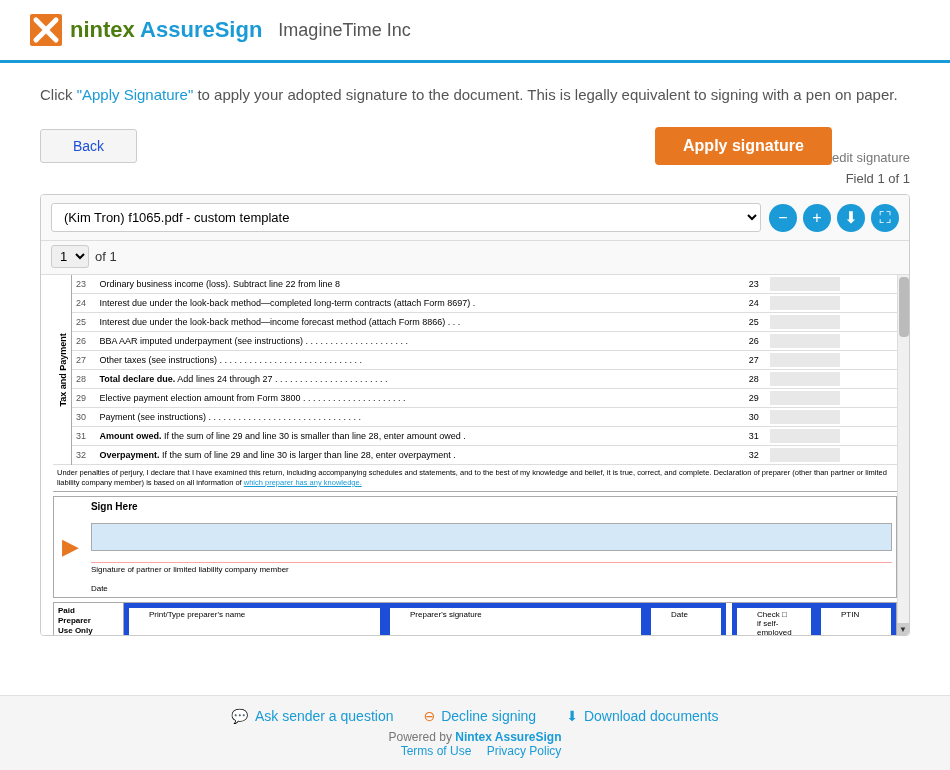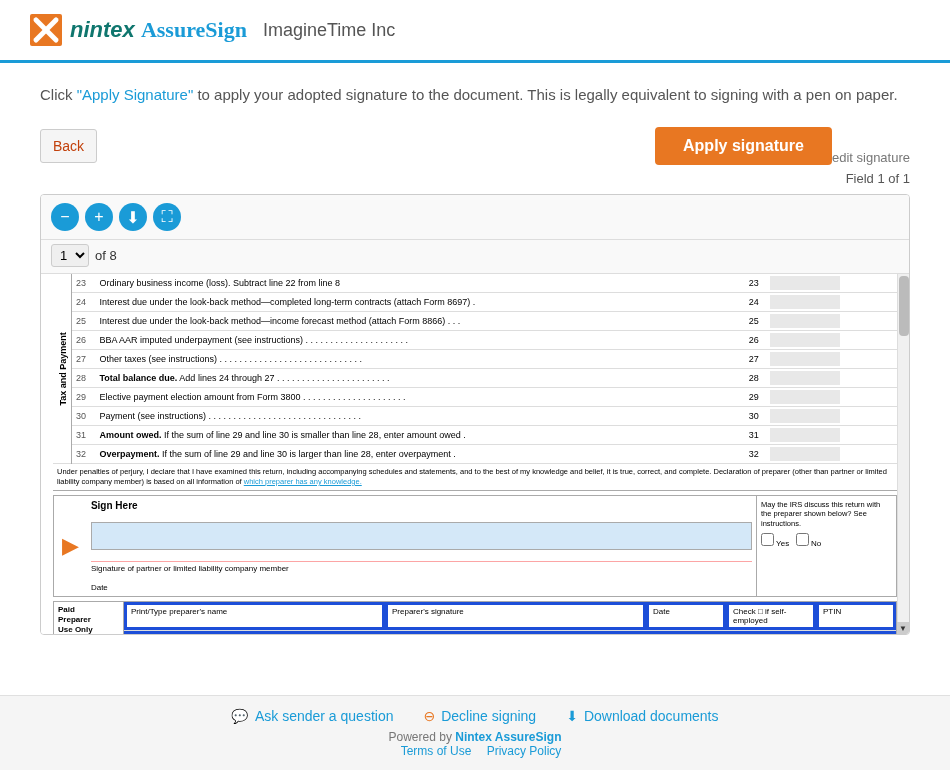--- a/index.html
+++ b/index.html
@@ -26,22 +26,22 @@
     }
     .nintex-x {
       width: 32px;
       height: 32px;
     }
     .header-brand {
       font-size: 22px;
       font-weight: bold;
       color: #333;
     }
-    .header-brand span.nintex { color: #0f766e; font-style: italic; }
-    .header-brand span.assuresign { color: #1a9bd7; font-family: Liberation Serif, serif; }
+    .header-brand span.nintex { color: #4d7c0f; }
+    .header-brand span.assuresign { color: #1a9bd7; }
     .header-client {
       font-size: 18px;
       color: #555;
       margin-left: 8px;
     }
 
     
     .main {
       padding: 20px 40px 10px 40px;
     }
@@ -60,22 +60,22 @@
     .action-row {
       display: flex;
       align-items: center;
       justify-content: space-between;
       margin-bottom: 6px;
     }
 
     .btn-back {
       background: #f5f5f5;
       border: 1px solid #ccc;
-      color: #c2410c;
-      padding: 8px 12px;
+      color: #1d4ed8;
+      padding: 8px 32px;
       font-size: 14px;
       cursor: pointer;
       border-radius: 3px;
     }
 
     .right-actions {
       display: flex;
       flex-direction: row;
       align-items: flex-end;
     }
@@ -283,22 +283,22 @@
       padding: 3px 4px;
       border-bottom: 1px solid #aaa;
     }
 
     .paid-section {
       border: 1px solid #aaa;
       margin: 4px 0;
     }
 
     .paid-field-cell {
-      border: 3px solid #1d4ed8;
-      padding: 2px 4px;
+      border: 5px solid #1d4ed8;
+      padding: 2px 20px;
       font-size: 8px;
       min-height: 14px;
     }
 
     .scrollbar-v {
       position: absolute;
       right: 0;
       top: 0;
       width: 12px;
       height: 100%;
@@ -408,41 +408,44 @@
       <button class="btn-apply">Apply signature</button>
       <a class="edit-sig-link">edit signature</a>
     </div>
   </div>
 
   <div class="field-indicator">Field 1 of 1</div>
 
   <div class="doc-viewer">
 
     <div class="doc-toolbar">
+      <select class="doc-select">
+        <option>(Kim Tron) f1065.pdf - custom template</option>
+      </select>
       <div class="doc-toolbar-icons">
         <button class="icon-btn minus" title="Zoom out">
           <span>−</span>
         </button>
         <button class="icon-btn plus" title="Zoom in">
           <span>+</span>
         </button>
         <button class="icon-btn download" title="Download">
           <span>⬇</span>
         </button>
         <button class="icon-btn fullscreen" title="Fullscreen">
           <span>⛶</span>
         </button>
       </div>
     </div>
 
     <div class="page-row">
       <select class="page-select">
         <option>1</option><option>2</option><option>3</option><option>4</option><option>5</option><option>6</option>
       </select>
-      <span>of 8</span>
+      <span>of 1</span>
     </div>
 
     <div class="doc-outer">
       <div class="doc-content">
         <div class="form-area">
 
           <table class="form-table">
             <tbody>
               <tr>
                 <td class="sidebar-label" rowspan="10">Tax and Payment</td>
@@ -480,21 +483,21 @@
               <tr>
                 <td class="line-num">27</td>
                 <td class="line-desc">Other taxes (see instructions) . . . . . . . . . . . . . . . . . . . . . . . . . . . . .</td>
                 <td class="line-ref">27</td>
                 <td>
                     <div class="line-field"></div>
                   </td>
               </tr>
               <tr>
                 <td class="line-num">28</td>
-                <td class="line-desc"><strong>Total balance due.</strong> Add lines 24 through 27 . . . . . . . . . . . . . . . . . . . . . . .</td>
+                <td class="line-desc"><strong>Total declare due.</strong> Add lines 24 through 27 . . . . . . . . . . . . . . . . . . . . . . .</td>
                 <td class="line-ref">28</td>
                 <td>
                     <div class="line-field"></div>
                   </td>
               </tr>
               <tr>
                 <td class="line-num">29</td>
                 <td class="line-desc">Elective payment election amount from Form 3800 . . . . . . . . . . . . . . . . . . . . .</td>
                 <td class="line-ref">29</td>
                 <td>
@@ -535,41 +538,31 @@
           <div class="sign-here-section">
             <div class="sign-arrow">▶</div>
             <div style="display:flex;flex-direction:column;flex:1;padding:4px;gap:8px;">
               <div class="sign-label">Sign Here</div>
               <div class="sign-box"></div>
               <div class="sign-underline">Signature of partner or limited liability company member</div>
               <div style="font-size:8px;margin-top:2px;">
                 <span>Date</span>
               </div>
             </div>
-            <div class="sign-right">
-              <div style="font-size:7.5px;line-height:1.3;">May the IRS discuss this return with the preparer shown below? See instructions.</div>
-              <div style="font-size:8px;margin-top:4px;">
-                <input type="checkbox" style="">
-                <span>Yes</span>
-                &nbsp;
-                <input type="checkbox" style="">
-                <span>No</span>
-              </div>
-            </div>
           </div>
 
           <div class="paid-section">
             <div style="display:flex;border-bottom:1px solid #aaa;">
               <div style="font-weight:bold;font-size:8px;padding:3px 4px;width:70px;border-right:1px solid #aaa;line-height:1.3;">Paid<br>Preparer<br>Use Only</div>
               <div style="flex:1;">
                 <div style="display:grid;grid-template-columns:1fr 1fr 80px 90px 80px;border-bottom:1px solid #ddd;">
                   <div class="paid-field-cell" style="font-size:8px;">Print/Type preparer's name</div>
                   <div class="paid-field-cell" style="font-size:8px;">Preparer's signature</div>
                   <div class="paid-field-cell" style="font-size:8px;">Date</div>
-                  <div class="paid-field-cell" style="font-size:8px;">Check □ if self-employed</div>
+                  <div class="paid-field-cell" style="font-size:8px;margin-left:6px;">Check □ if self-employed</div>
                   <div class="paid-field-cell" style="font-size:8px;">PTIN</div>
                 </div>
                 <div style="display:grid;grid-template-columns:1fr 1fr;">
                   <div class="paid-field-cell" style="font-size:8px;">Firm's name</div>
                   <div class="paid-field-cell" style="font-size:8px;">Firm's EIN</div>
                 </div>
                 <div style="display:grid;grid-template-columns:1fr 1fr;">
                   <div class="paid-field-cell" style="font-size:8px;">Firm's address</div>
                   <div class="paid-field-cell" style="font-size:8px;">Phone no.</div>
                 </div>

